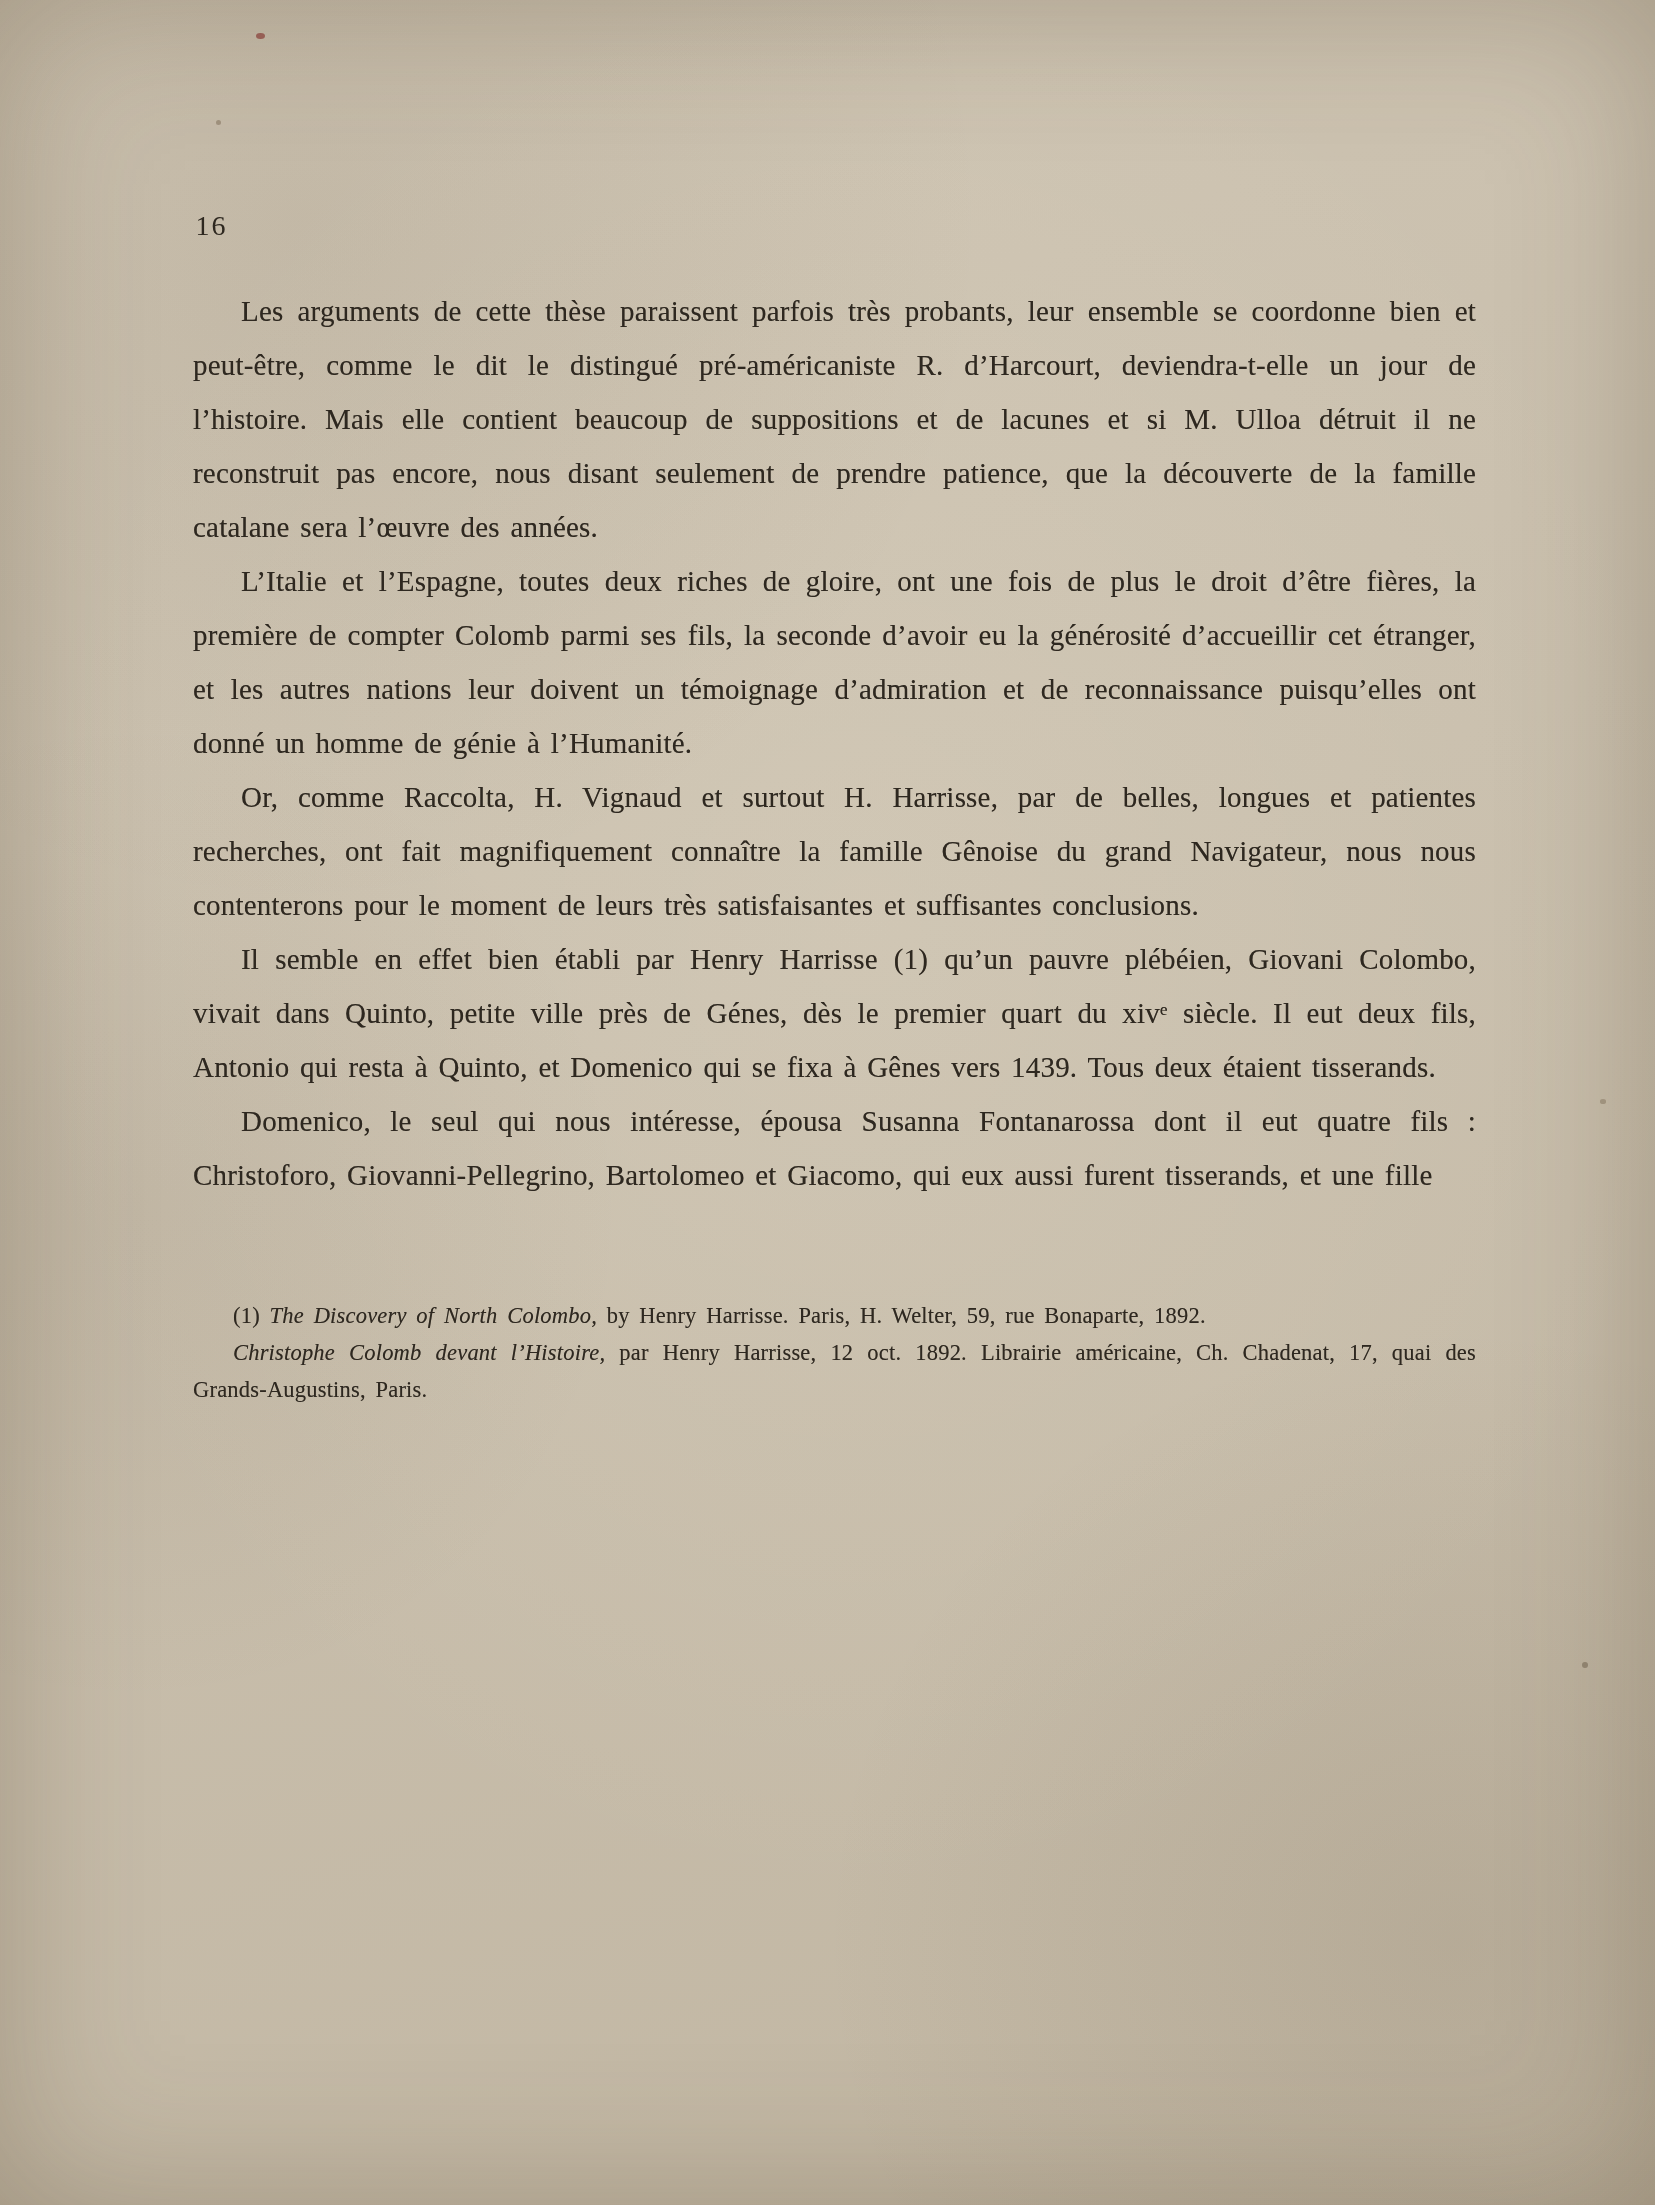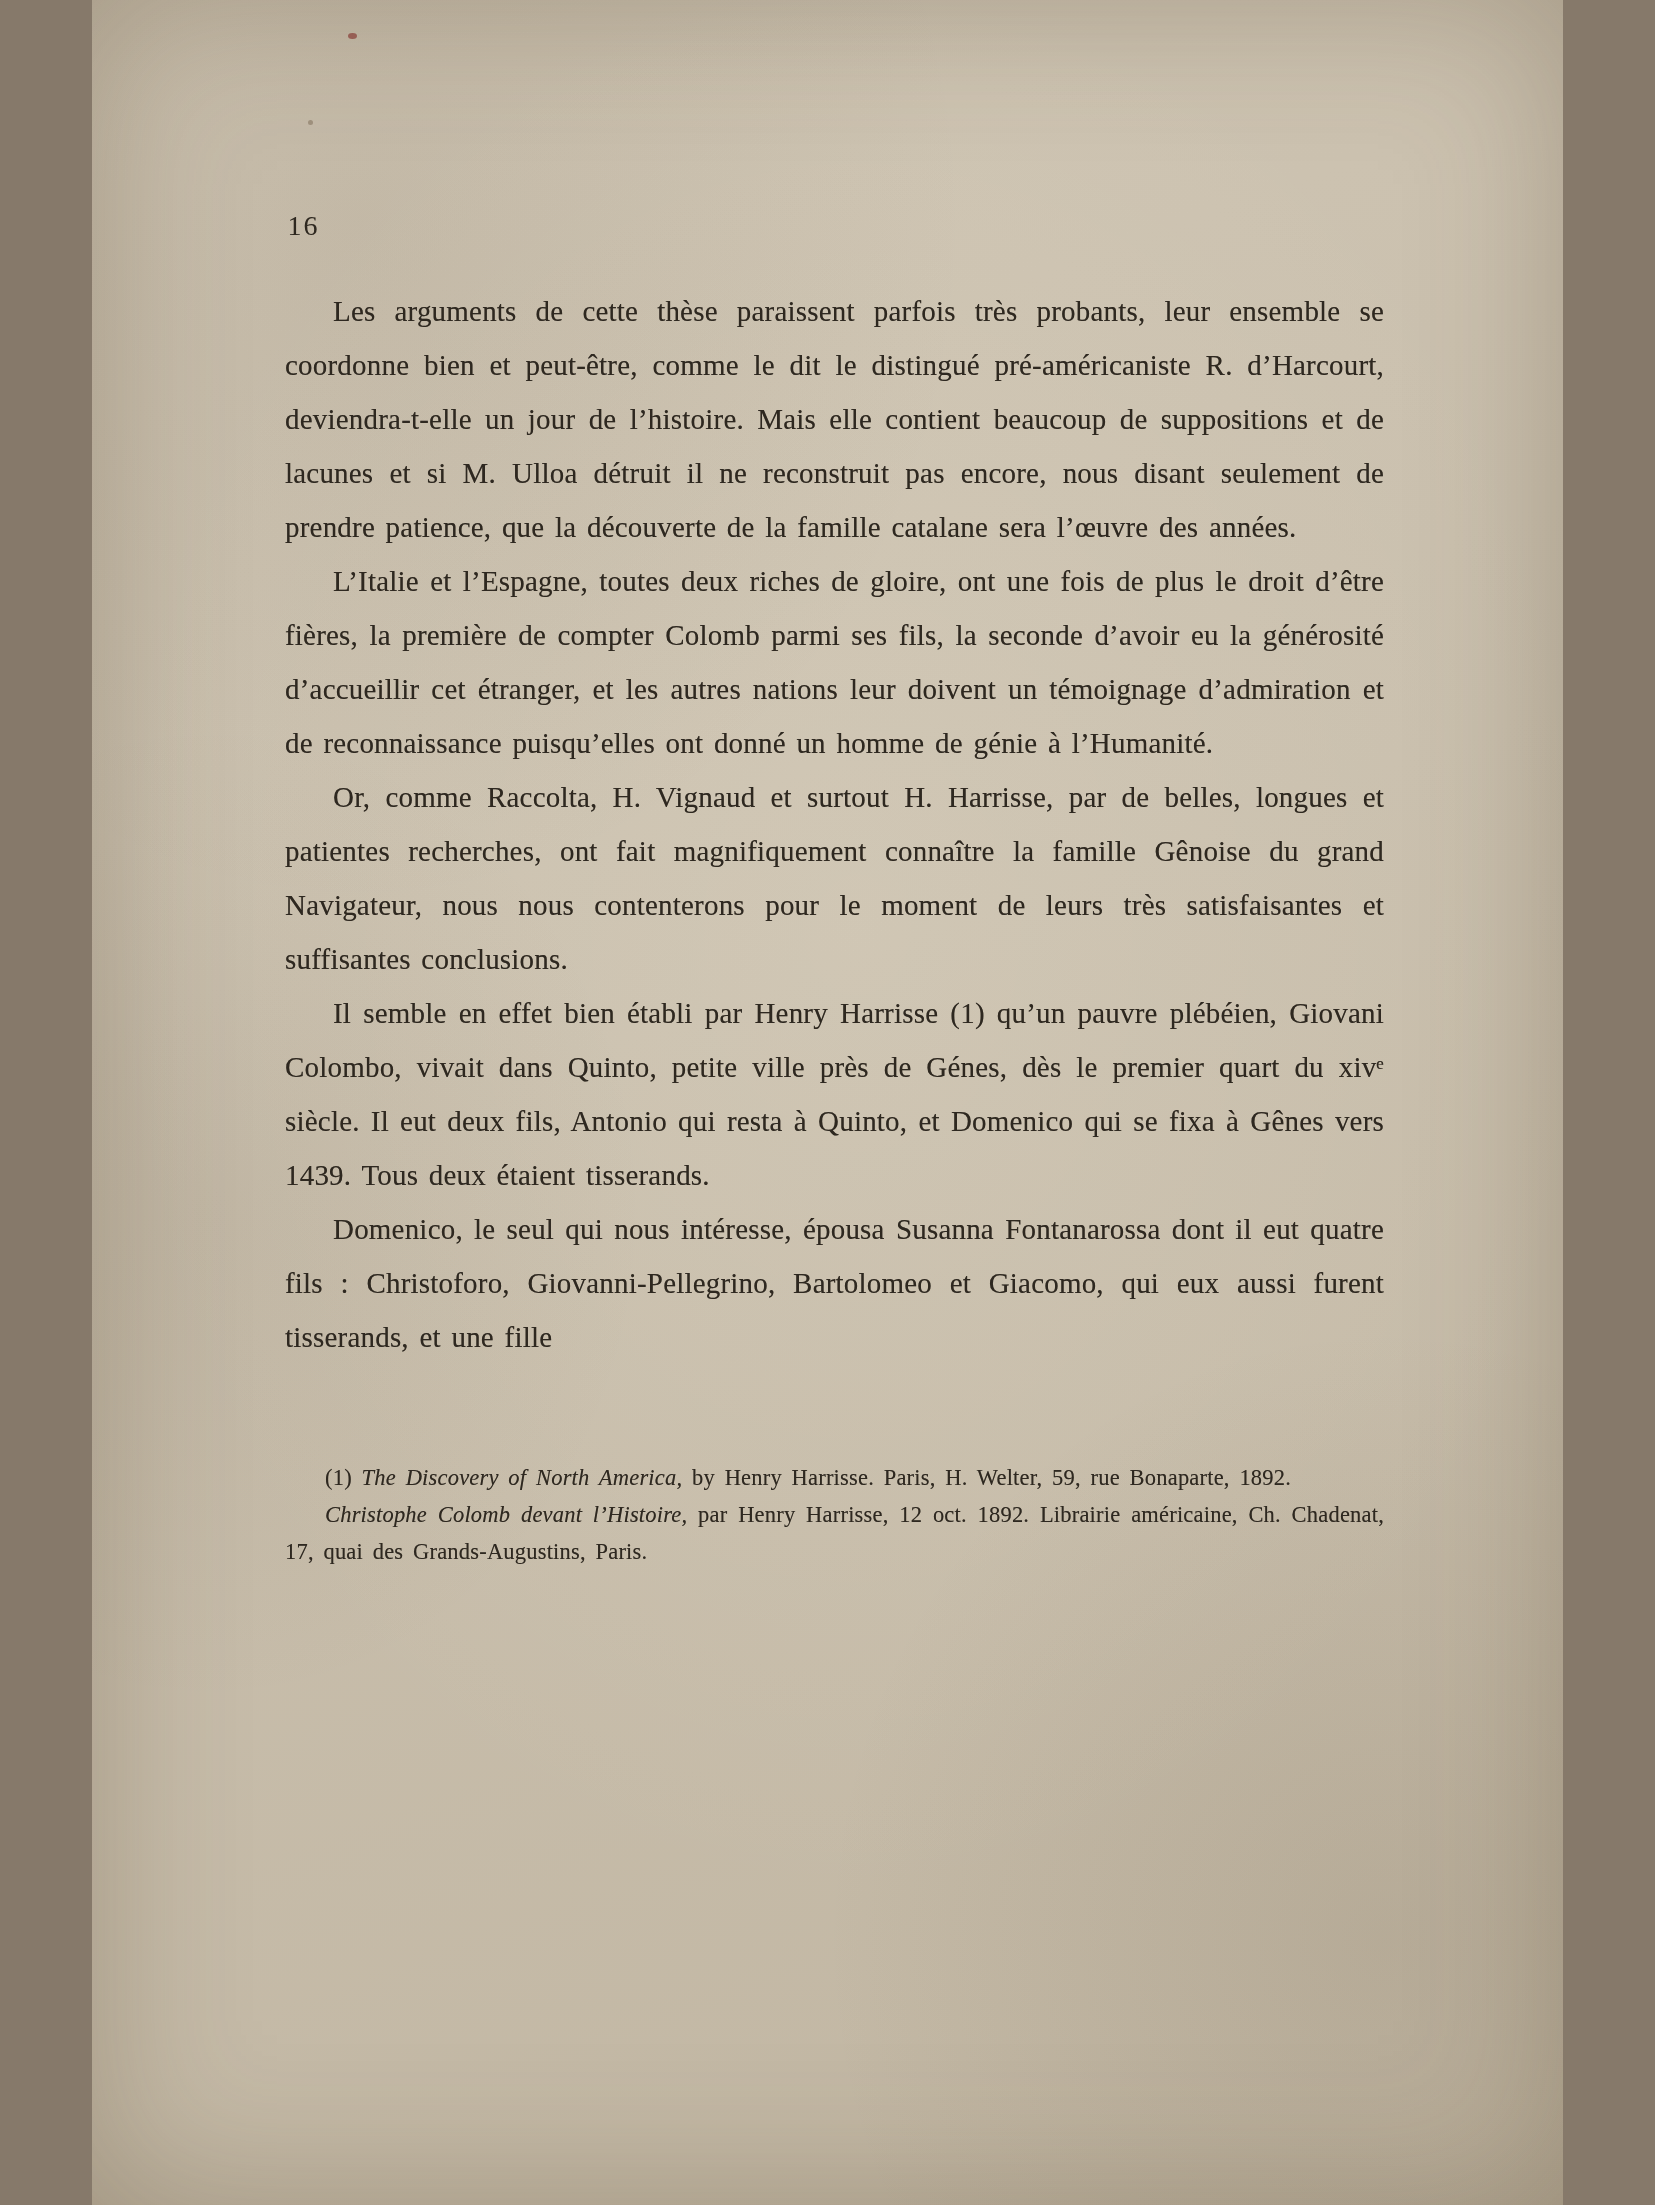--- a/index.html
+++ b/index.html
@@ -5,21 +5,21 @@
 <style>
   * { margin: 0; padding: 0; box-sizing: border-box; }
 
   html, body {
     background: #86796a;
     font-family: "Liberation Serif", "DejaVu Serif", serif;
   }
 
   .page {
     position: relative;
-    width: 1471px;
+    width: 1655px;
     height: 2205px;
     margin: 0 auto;
     color: #2e2820;
     background:
       radial-gradient(ellipse 60% 45% at 18% 10%, rgba(70,55,35,0.08), transparent 70%),
       radial-gradient(ellipse 55% 40% at 88% 88%, rgba(70,55,35,0.10), transparent 70%),
       radial-gradient(ellipse 40% 30% at 8% 55%, rgba(80,62,38,0.07), transparent 75%),
       radial-gradient(ellipse 70% 60% at 52% 42%, rgba(255,248,230,0.13), transparent 75%),
       linear-gradient(160deg, #cfc5b3 0%, #c9bfad 45%, #c1b6a2 100%);
     box-shadow: inset 0 0 154px rgba(75,60,35,0.30);
@@ -98,18 +98,18 @@
 
   <main class="text-block">
     <p class="para">Les arguments de cette thèse paraissent parfois très probants, leur ensemble se coordonne bien et peut-être, comme le dit le distingué pré-américaniste R. d’Harcourt, deviendra-t-elle un jour de l’histoire. Mais elle contient beaucoup de suppositions et de lacunes et si M. Ulloa détruit il ne reconstruit pas encore, nous disant seulement de prendre patience, que la découverte de la famille catalane sera l’œuvre des années.</p>
     <p class="para">L’Italie et l’Espagne, toutes deux riches de gloire, ont une fois de plus le droit d’être fières, la première de compter Colomb parmi ses fils, la seconde d’avoir eu la générosité d’accueillir cet étranger, et les autres nations leur doivent un témoignage d’admiration et de reconnaissance puisqu’elles ont donné un homme de génie à l’Humanité.</p>
     <p class="para">Or, comme Raccolta, H. Vignaud et surtout H. Harrisse, par de belles, longues et patientes recherches, ont fait magnifiquement connaître la famille Gênoise du grand Navigateur, nous nous contenterons pour le moment de leurs très satisfaisantes et suffisantes conclusions.</p>
     <p class="para">Il semble en effet bien établi par Henry Harrisse (1) qu’un pauvre plébéien, Giovani Colombo, vivait dans Quinto, petite ville près de Génes, dès le premier quart du xivᵉ siècle. Il eut deux fils, Antonio qui resta à Quinto, et Domenico qui se fixa à Gênes vers 1439. Tous deux étaient tisserands.</p>
     <p class="para">Domenico, le seul qui nous intéresse, épousa Susanna Fontanarossa dont il eut quatre fils : Christoforo, Giovanni-Pellegrino, Bartolomeo et Giacomo, qui eux aussi furent tisserands, et une fille</p>
   </main>
 
   <footer class="footnotes">
-    <p class="footnote"><span>(1) </span><span class="italic">The Discovery of North America,</span><span> by Henry Harrisse. Paris, H. Welter, 59, rue Bonaparte, 1892.</span></p>
+    <p class="footnote"><span>(1) </span><span class="italic">The Discovery of North Colombo,</span><span> by Henry Harrisse. Paris, H. Welter, 59, rue Bonaparte, 1892.</span></p>
     <p class="footnote"><span></span><span class="italic">Christophe Colomb devant l’Histoire,</span><span> par Henry Harrisse, 12 oct. 1892. Librairie américaine, Ch. Chadenat, 17, quai des Grands-Augustins, Paris.</span></p>
   </footer>
 
 </div>
 
 
 </body></html>

